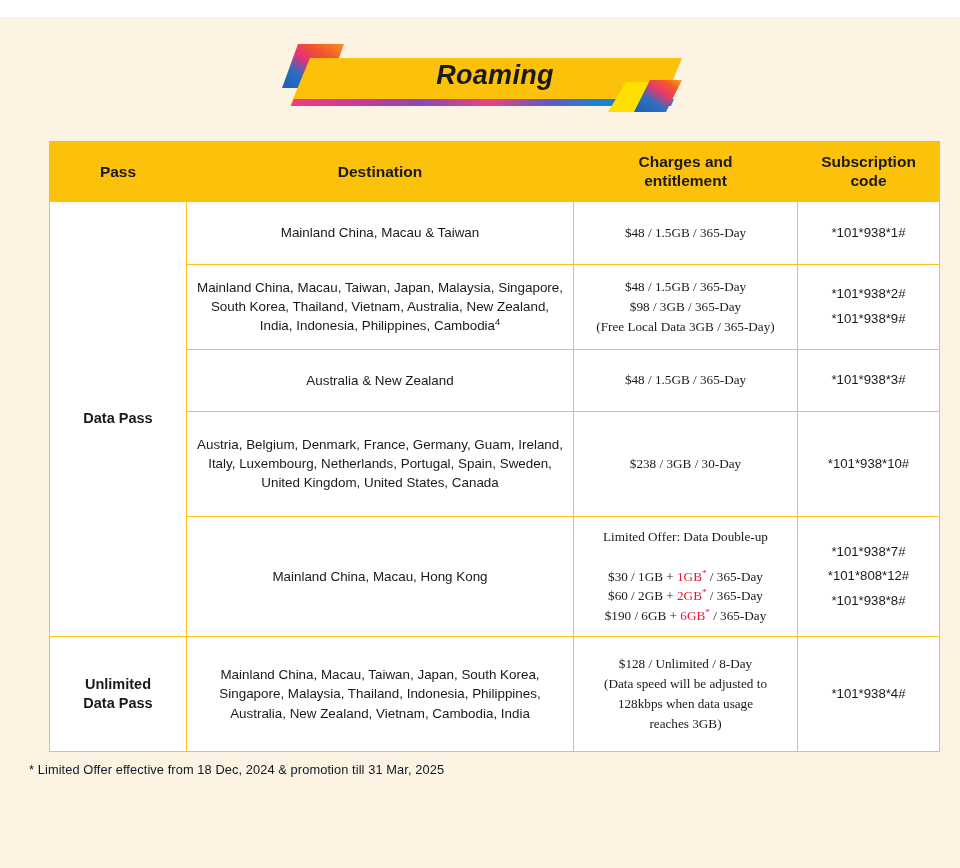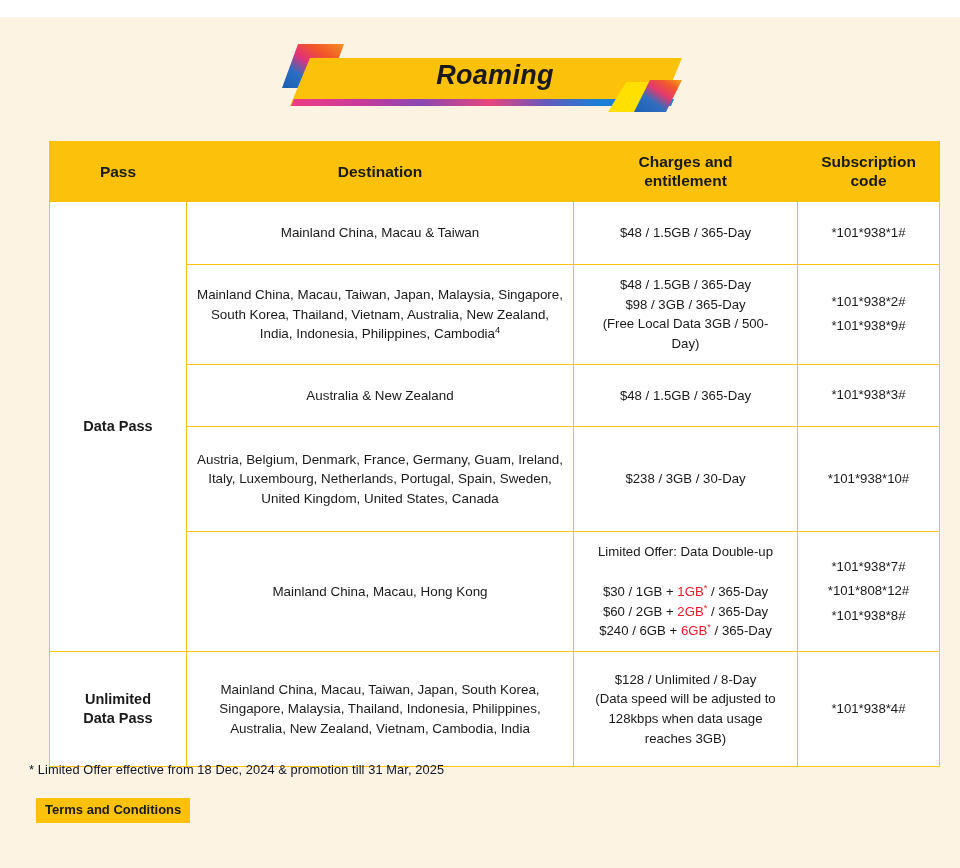--- a/index.html
+++ b/index.html
@@ -95,20 +95,21 @@
   }
   td.dest-cell {
     font-size: 13.4px;
     line-height: 1.45;
     padding: 10px 10px;
   }
   td.charge-cell {
     font-size: 13.2px;
     line-height: 1.5;
     padding: 10px 18px;
+    font-family: Liberation Serif, serif;
   }
   td.code-cell {
     font-size: 13.2px;
     line-height: 1.85;
     padding: 8px 4px;
   }
   .row-h1 { height: 63px; }
   .row-h2 { height: 85px; }
   .row-h3 { height: 62px; }
   .row-h4 { height: 105px; }
@@ -226,21 +227,21 @@
         </td>
       </tr>
 
       <tr class="row-h2">
         <td class="dest-cell">
           <span>Mainland China, Macau, Taiwan, Japan, Malaysia, Singapore, South Korea, Thailand, Vietnam, Australia, New Zealand, India, Indonesia, Philippines, Cambodia</span><sup>4</sup>
         </td>
         <td class="charge-cell">
           <span class="code-line">$48 / 1.5GB / 365-Day</span>
           <span class="code-line">$98 / 3GB / 365-Day</span>
-          <span class="code-line">(Free Local Data 3GB / 500-Day)</span>
+          <span class="code-line">(Free Local Data 3GB / 365-Day)</span>
         </td>
         <td class="code-cell">
           <span class="code-line">*101*938*2#</span>
           <span class="code-line">*101*938*9#</span>
         </td>
       </tr>
 
       <tr class="row-h3">
         <td class="dest-cell">Australia &amp; New Zealand</td>
         <td class="charge-cell">
@@ -265,21 +266,21 @@
         <td class="dest-cell">Mainland China, Macau, Hong Kong</td>
         <td class="charge-cell">
           <div class="charge-head">Limited Offer: Data Double-up</div>
           <div>
             <span>$30 / 1GB + </span><span class="red">1GB</span><sup class="red">*</sup><span> / 365-Day</span>
           </div>
           <div>
             <span>$60 / 2GB + </span><span class="red">2GB</span><sup class="red">*</sup><span> / 365-Day</span>
           </div>
           <div>
-            <span>$240 / 6GB + </span><span class="red">6GB</span><sup class="red">*</sup><span> / 365-Day</span>
+            <span>$190 / 6GB + </span><span class="red">6GB</span><sup class="red">*</sup><span> / 365-Day</span>
           </div>
         </td>
         <td class="code-cell">
           <span class="code-line">*101*938*7#</span>
           <span class="code-line">*101*808*12#</span>
           <span class="code-line">*101*938*8#</span>
         </td>
       </tr>
 
       <tr class="row-h6">
@@ -297,15 +298,14 @@
         <td class="code-cell">
           <span class="code-line">*101*938*4#</span>
         </td>
       </tr>
 
     </tbody>
   </table>
 
   <div id="footnote">* Limited Offer effective from 18 Dec, 2024 &amp; promotion till 31 Mar, 2025</div>
 
-  <button id="terms-button">Terms and Conditions</button>
 
 </div>
 
 </body></html>

